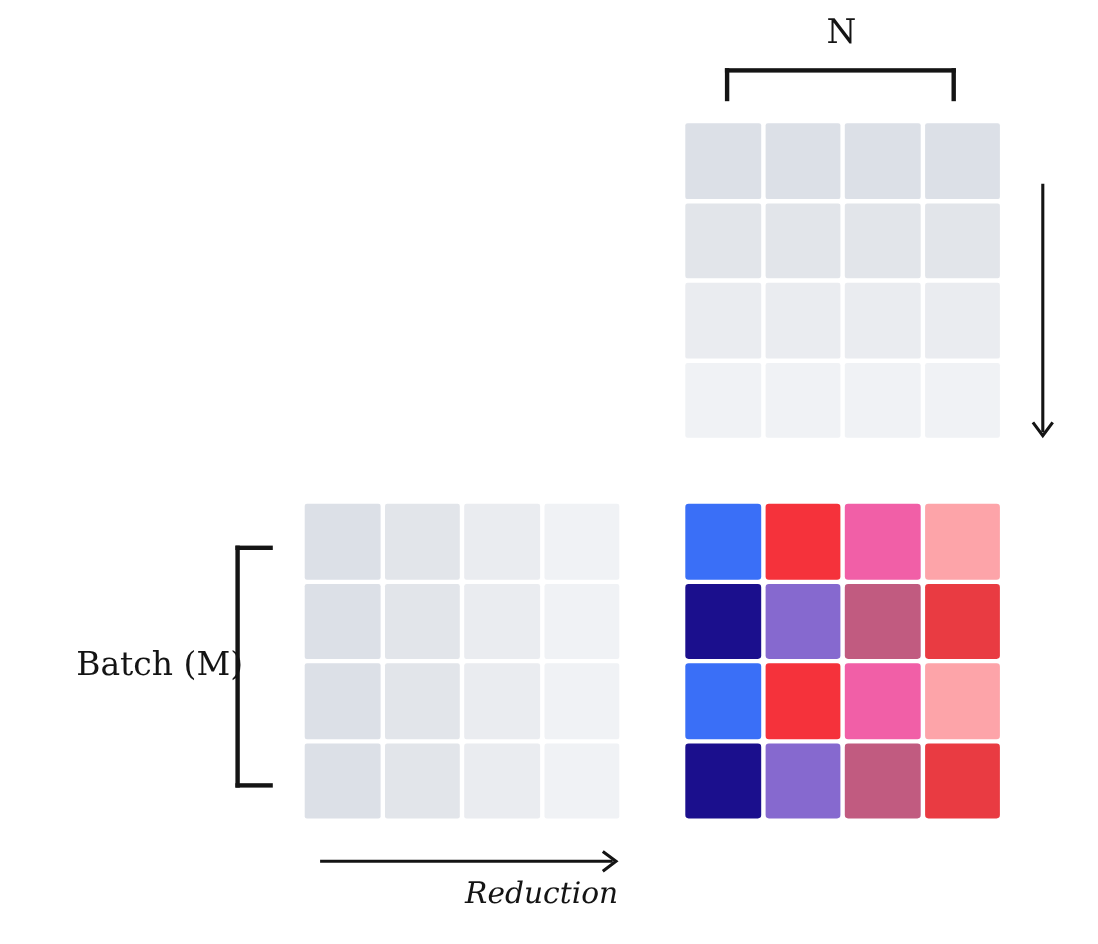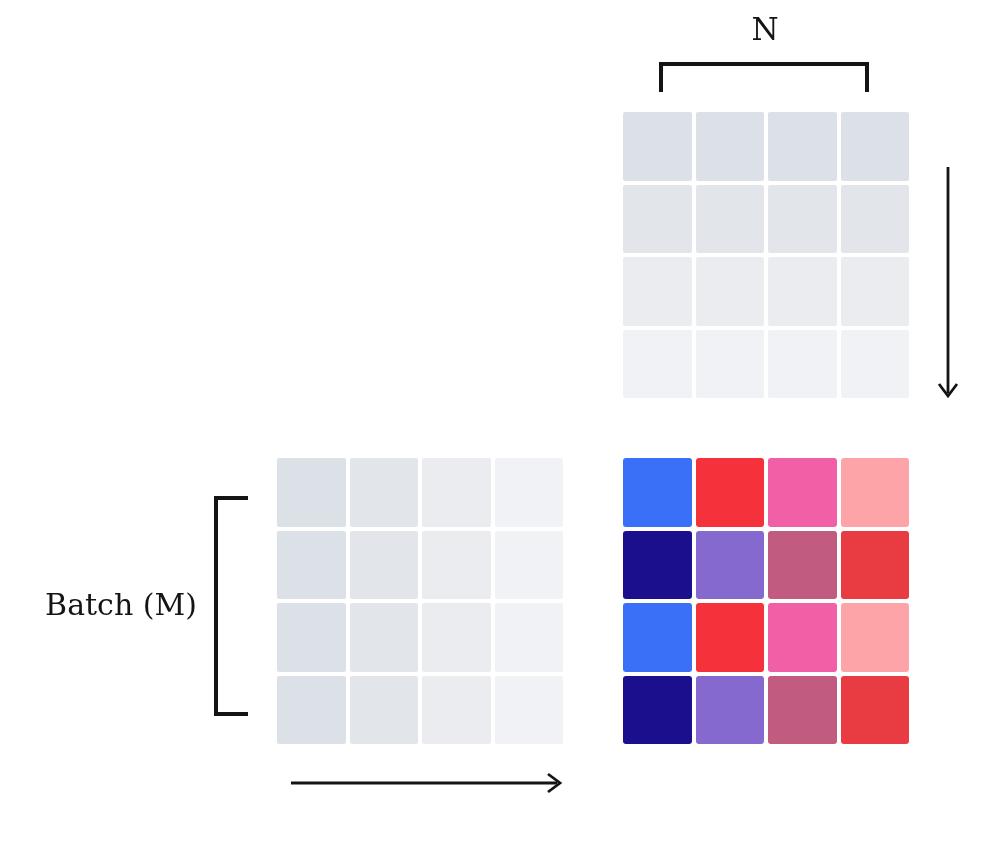--- a/index.html
+++ b/index.html
@@ -7,21 +7,21 @@
     position: relative;
     width: 998px;
     height: 858px;
     background: #ffffff;
     font-family: "DejaVu Serif", "Liberation Serif", serif;
     color: #141414;
     overflow: hidden;
   }
   .label { position: absolute; line-height: 1.1; }
   .n-label        { left: 665px; top: 12px;  width: 200px; text-align: center; font-size: 31px; }
-  .batch-label    { left: 21px;  top: 588px; width: 200px; text-align: center; font-size: 30px; }
+  .batch-label    { left: 21px;  top: 588px; width: 200px; text-align: right; font-size: 30px; }
   .reduction-label{ left: 350px; top: 798px; width: 212px; text-align: right;  font-size: 27px; font-style: italic; }
 
   .bracket { position: absolute; box-sizing: border-box; }
   .bracket-top {
     left: 659px; top: 62px; width: 210px; height: 30px;
     border-top: 4px solid var(--line, #141414);
     border-left: 4px solid var(--line, #141414);
     border-right: 4px solid var(--line, #141414);
   }
   .bracket-left {
@@ -128,14 +128,15 @@
       <div class="cell" style="background: rgb(134, 105, 207);"></div>
       <div class="cell" style="background: rgb(193, 91, 128);"></div>
       <div class="cell" style="background: rgb(233, 59, 66);"></div>
     </div>
 
   <svg class="arrow arrow-right" width="284" height="24">
     <line x1="3" y1="12" x2="269" y2="12"></line>
     <polyline points="260,3 272,12 260,21"></polyline>
   </svg>
 
+  <div class="label reduction-label">Reduction</div>
 
 </div>
 
 </body></html>

